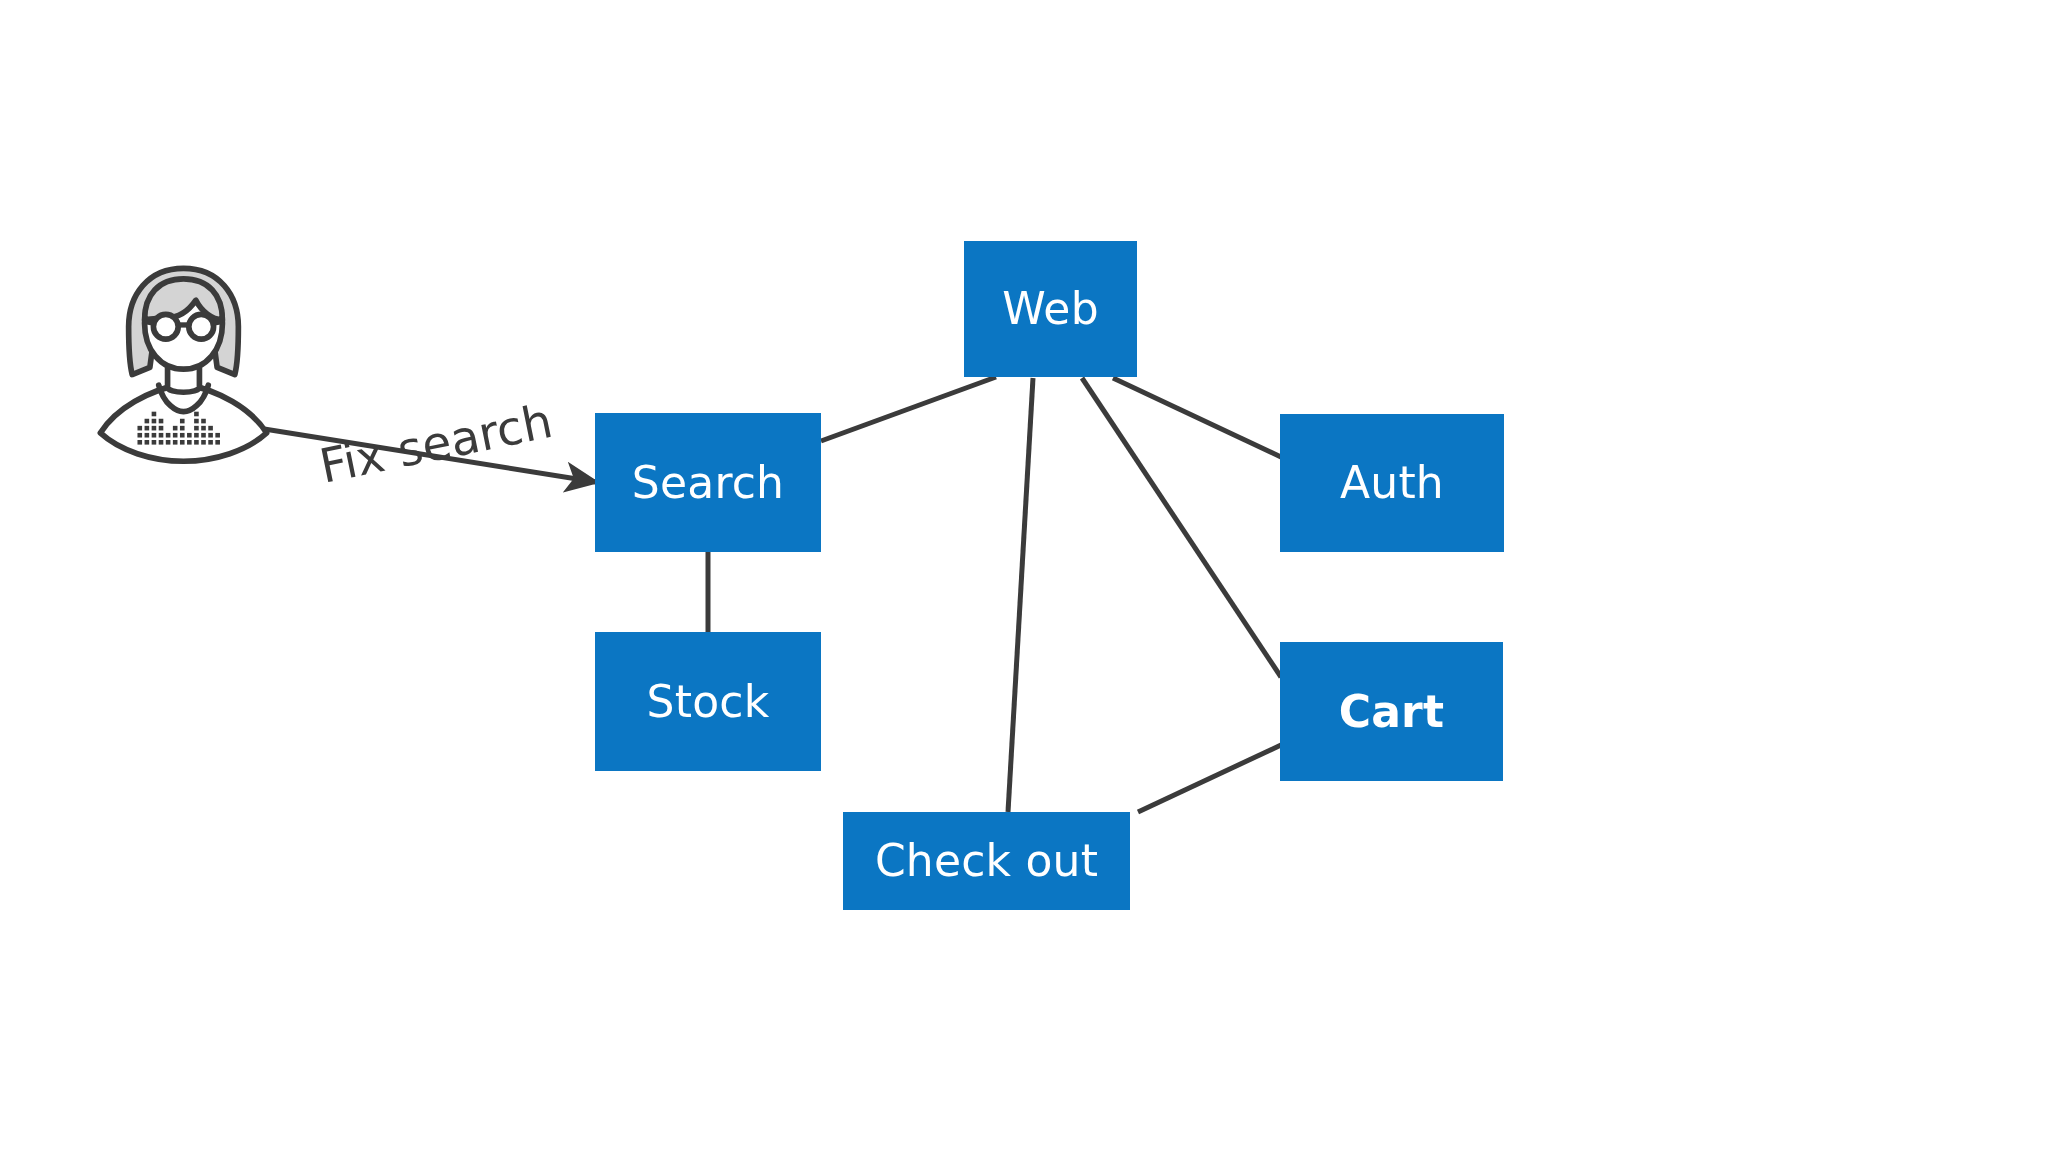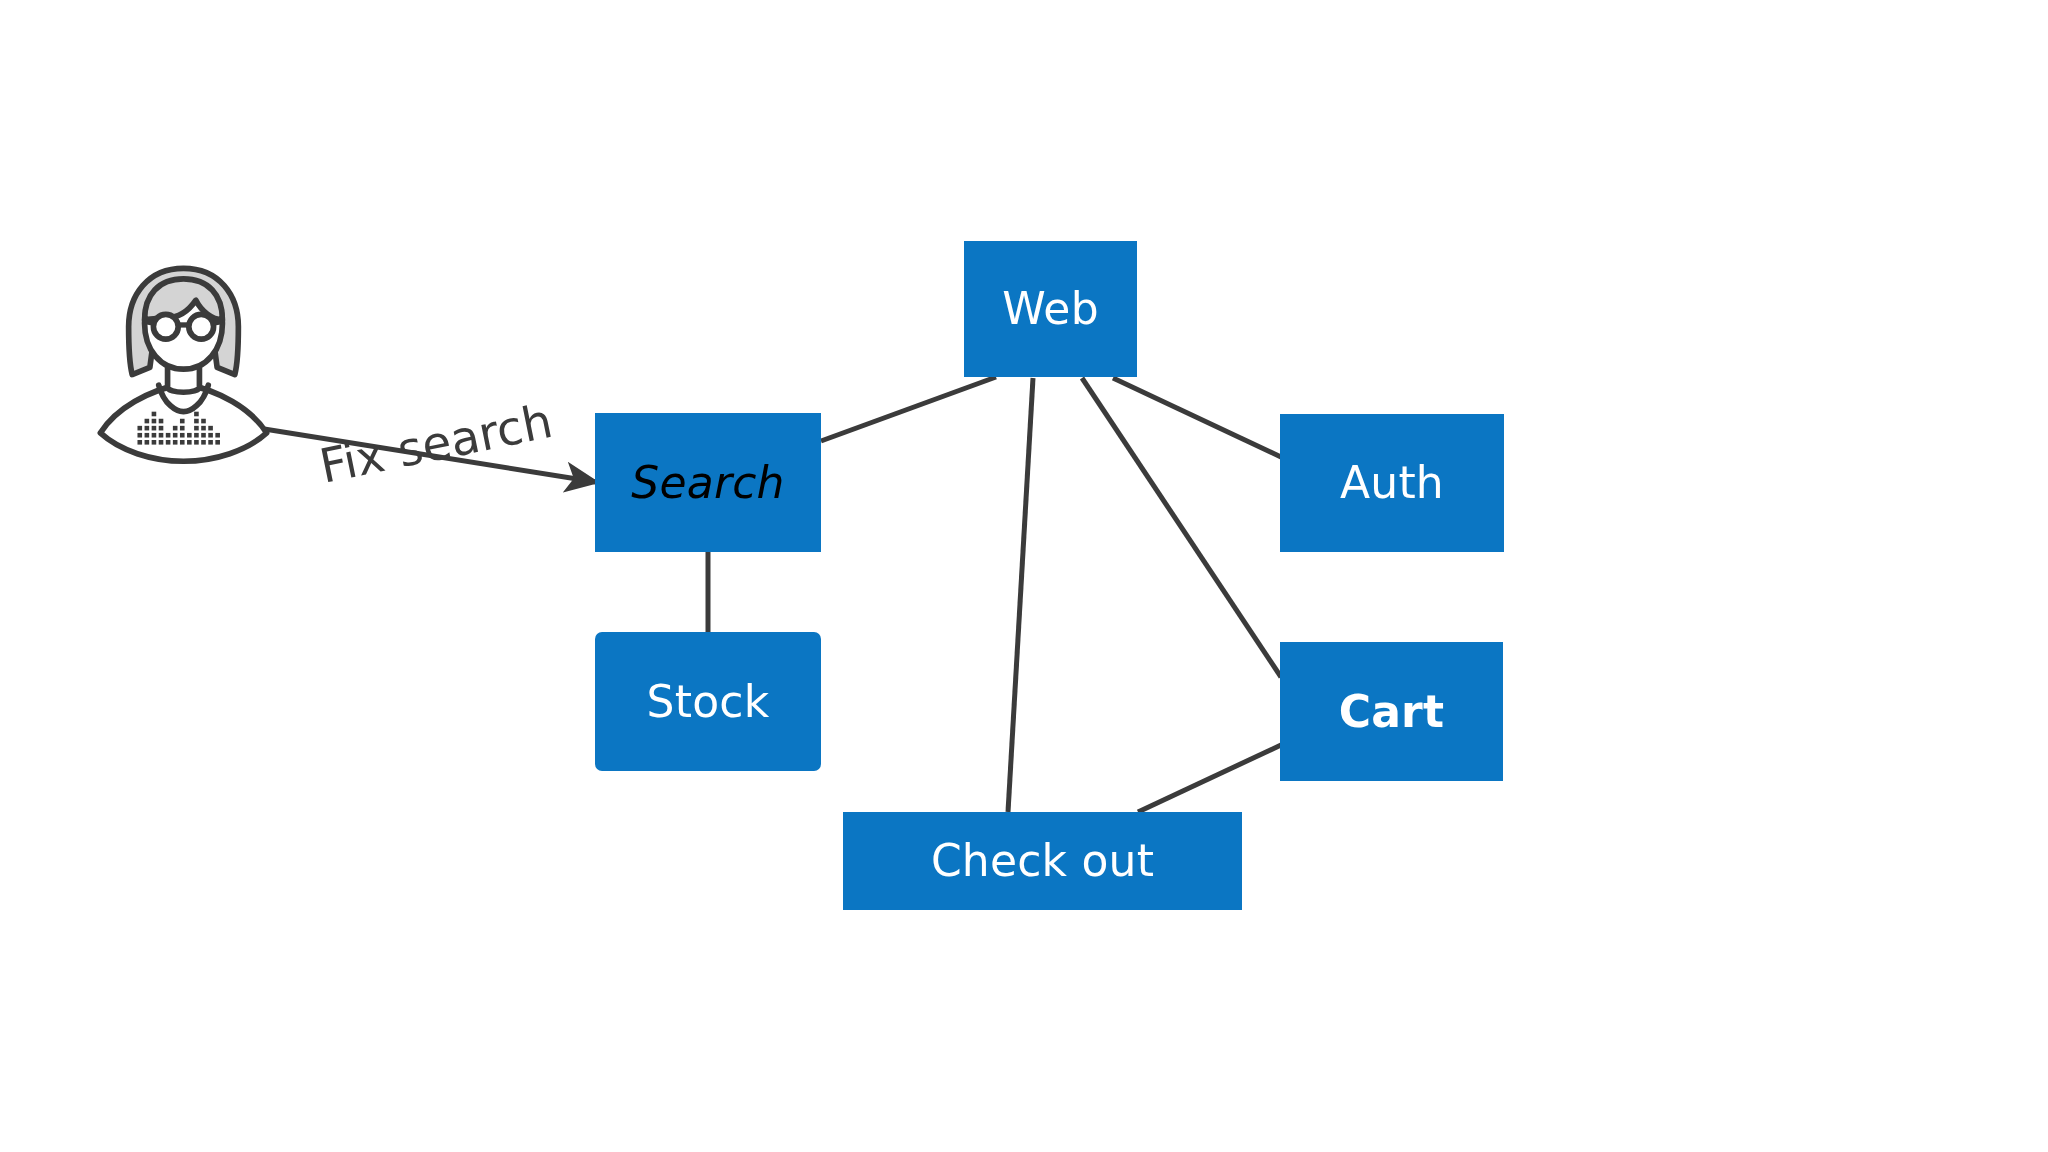--- a/index.html
+++ b/index.html
@@ -146,32 +146,32 @@
         <rect x="32.0" y="84.0" width="2.6" height="2.6"></rect>
         <rect x="56.0" y="84.0" width="2.6" height="2.6"></rect>
       </g>
     </g>
   </svg>
 
   <div id="nodes-root">
       <div class="node" style="left: 964px; top: 241px; width: 173px; height: 136px; background: rgb(11, 118, 195); color: #ffffff;">
         <span>Web</span>
       </div>
-      <div class="node" style="left: 595px; top: 413px; width: 226px; height: 139px; background: rgb(11, 118, 195); color: #000000; font-style: italic;">
+      <div class="node" style="left: 595px; top: 413px; width: 226px; height: 139px; background: rgb(11, 118, 195); color: #ffffff;">
         <span>Search</span>
       </div>
       <div class="node" style="left: 1280px; top: 414px; width: 224px; height: 138px; background: rgb(11, 118, 195); color: rgb(255, 255, 255);">
         <span>Auth</span>
       </div>
-      <div class="node" style="left: 595px; top: 632px; width: 226px; height: 139px; background: rgb(11, 118, 195); color: rgb(255, 255, 255); border-radius: 7px;">
+      <div class="node" style="left: 595px; top: 632px; width: 226px; height: 139px; background: rgb(11, 118, 195); color: rgb(255, 255, 255);">
         <span>Stock</span>
       </div>
       <div class="node" style="left: 1280px; top: 642px; width: 223px; height: 139px; background: rgb(11, 118, 195); color: rgb(255, 255, 255); font-weight: bold;">
         <span>Cart</span>
       </div>
-      <div class="node" style="left: 843px; top: 812px; width: 399px; height: 98px; background: rgb(11, 118, 195); color: rgb(255, 255, 255); text-align: center;">
+      <div class="node" style="left: 843px; top: 812px; width: 287px; height: 98px; background: rgb(11, 118, 195); color: rgb(255, 255, 255); text-align: center;">
         <span>Check out</span>
       </div>
     </div>
 
   <div class="edge-label" id="request-label" style="left: 315px; top: 440px; transform: rotate(-11.5deg); color: rgb(59, 59, 59);">Fix search</div>
 
 </div>
 
 </body></html>

